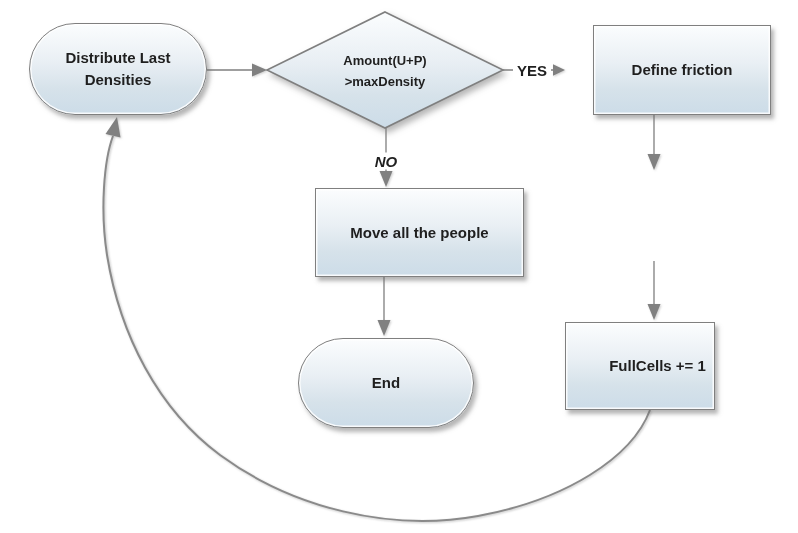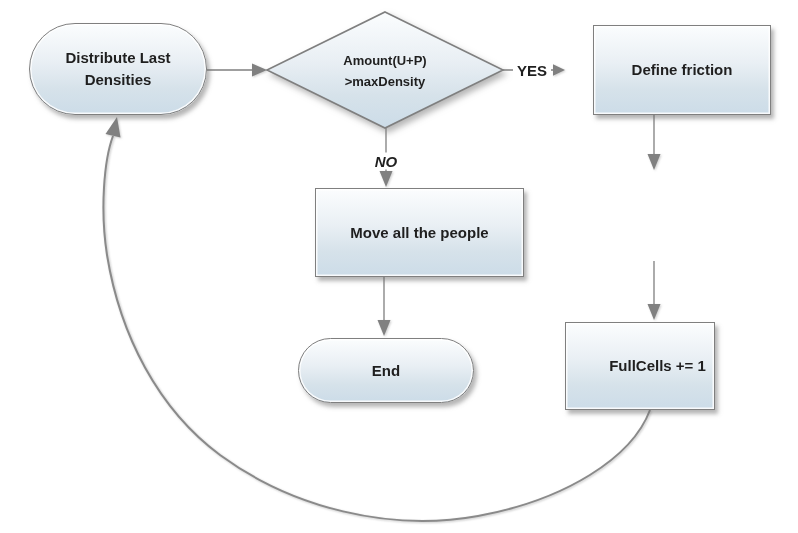--- a/index.html
+++ b/index.html
@@ -115,21 +115,21 @@
 &gt;maxDensity</div>
 
   <div class="node" style="left:565px;top:25px;width:178px;height:90px;margin-left:28px;">
     <span class="node-label w160">Define friction</span>
   </div>
 
   <div class="node" style="left:295px;top:188px;width:209px;height:89px;margin-left:20px;">
     <span class="node-label w160">Move all the people</span>
   </div>
 
-  <div class="node terminator" style="left:298px;top:338px;width:176px;height:65px;border-radius:45px;">
+  <div class="node terminator" style="left:298px;top:338px;width:176px;height:90px;border-radius:45px;">
     <span class="node-label w140">End</span>
   </div>
 
 
   <div class="node" style="left:565px;top:322px;width:150px;height:88px;padding-left:35px;">
     <span class="node-label w160">FullCells += 1</span>
   </div>
 
   <div id="label-yes" class="edge-label">YES</div>
   <div id="label-no" class="edge-label">NO</div>

